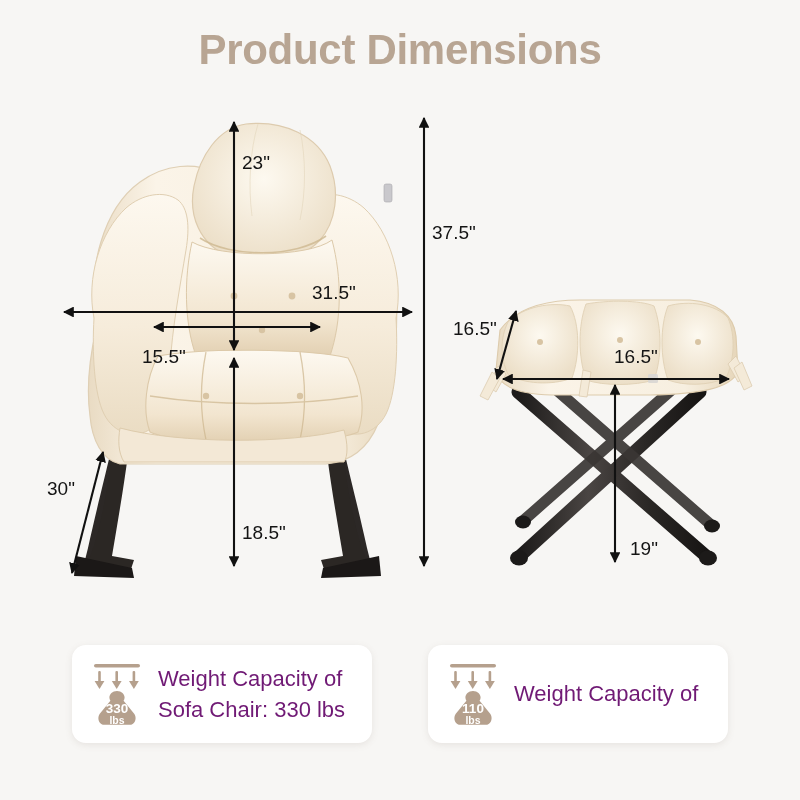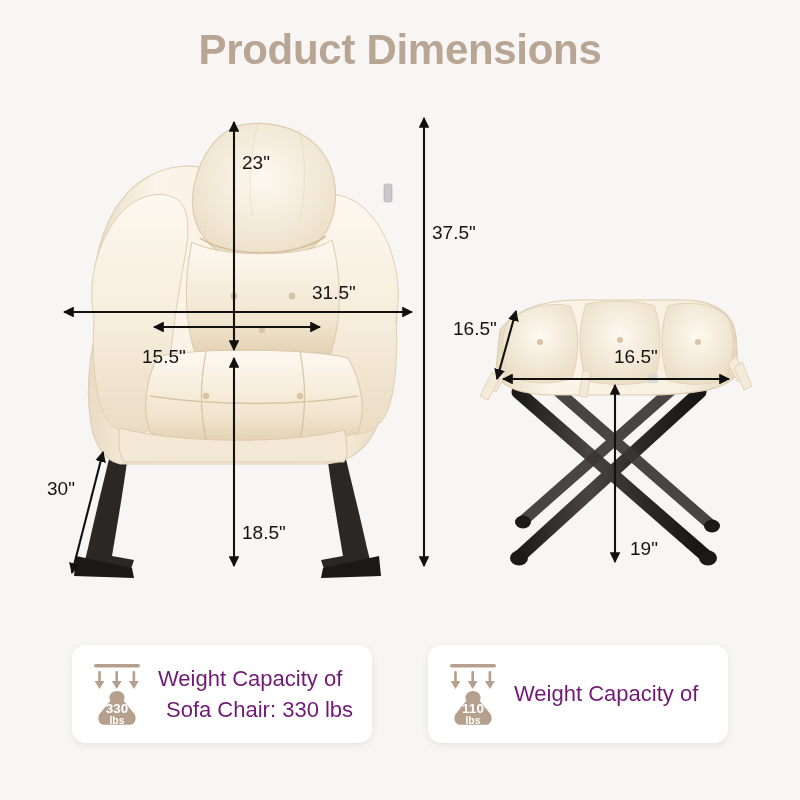--- a/index.html
+++ b/index.html
@@ -45,21 +45,21 @@
     align-items: center;
     padding: 0 14px;
   }
   .card-icon { width: 62px; height: 72px; flex: 0 0 62px; }
   .card-text {
     margin-left: 10px;
     font-size: 22px;
     line-height: 1.42;
     color: #701a75;
   }
-  .card-text .l2 { display: block; margin-left: 8px; }
+  .card-text .l2 { display: block; }
 </style>
 </head>
 <body>
 
 <div id="stage">
 
   <div class="page-title">Product Dimensions</div>
 
   <svg class="layer" viewBox="0 0 800 800" xmlns="http://www.w3.org/2000/svg">
     <defs>

